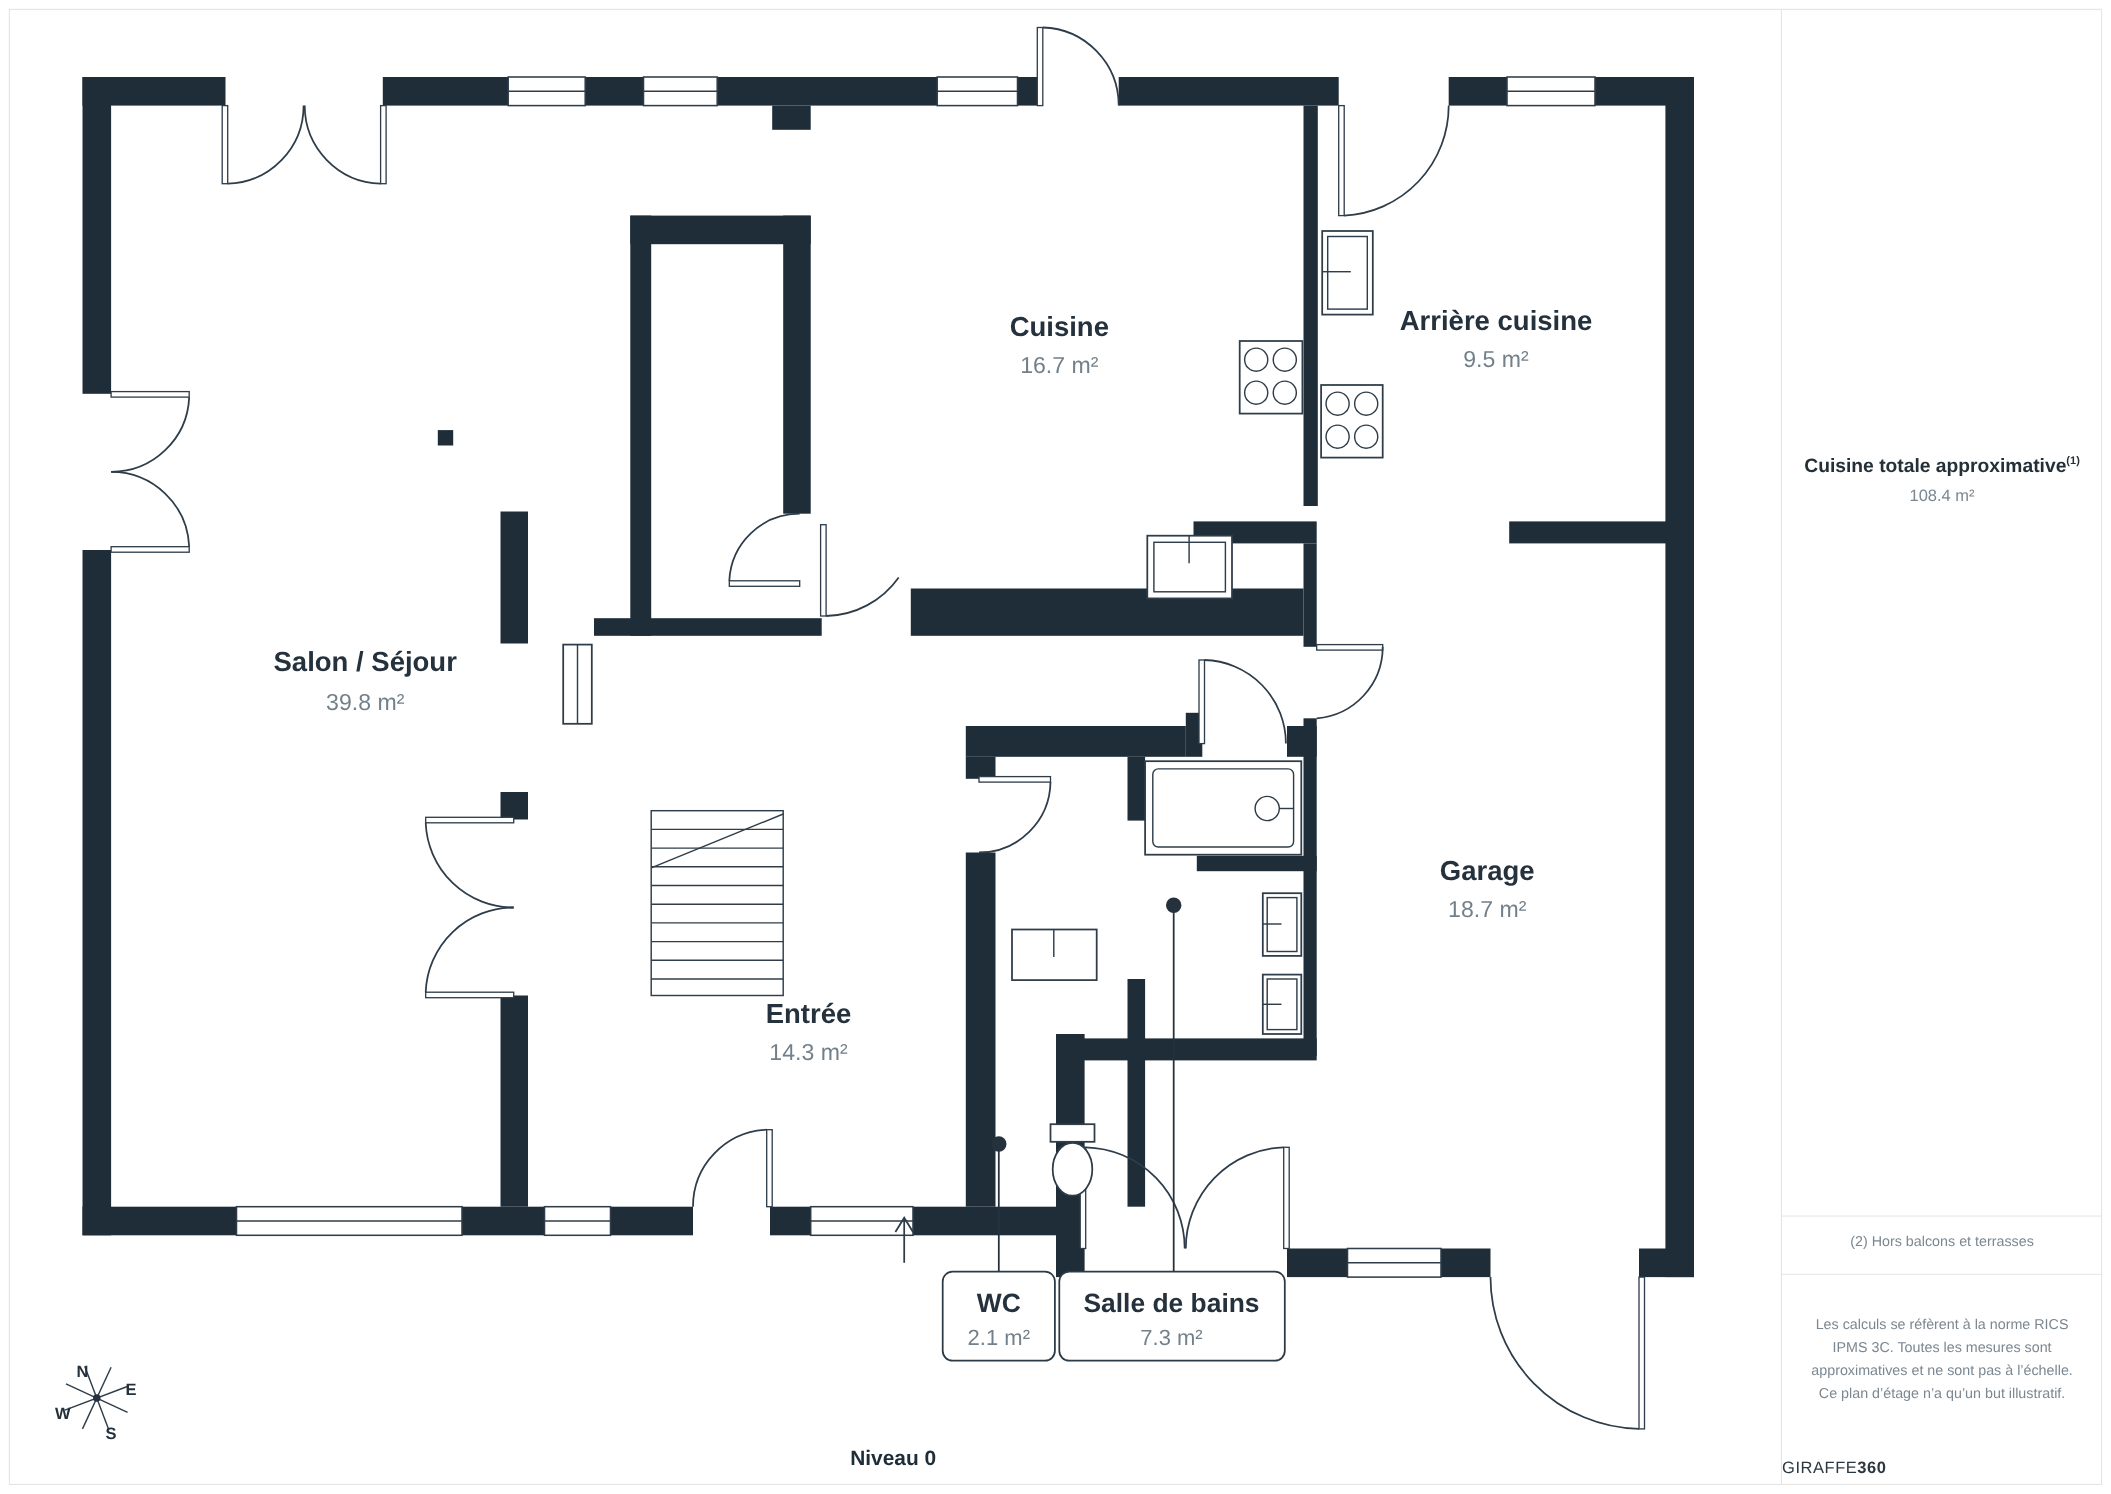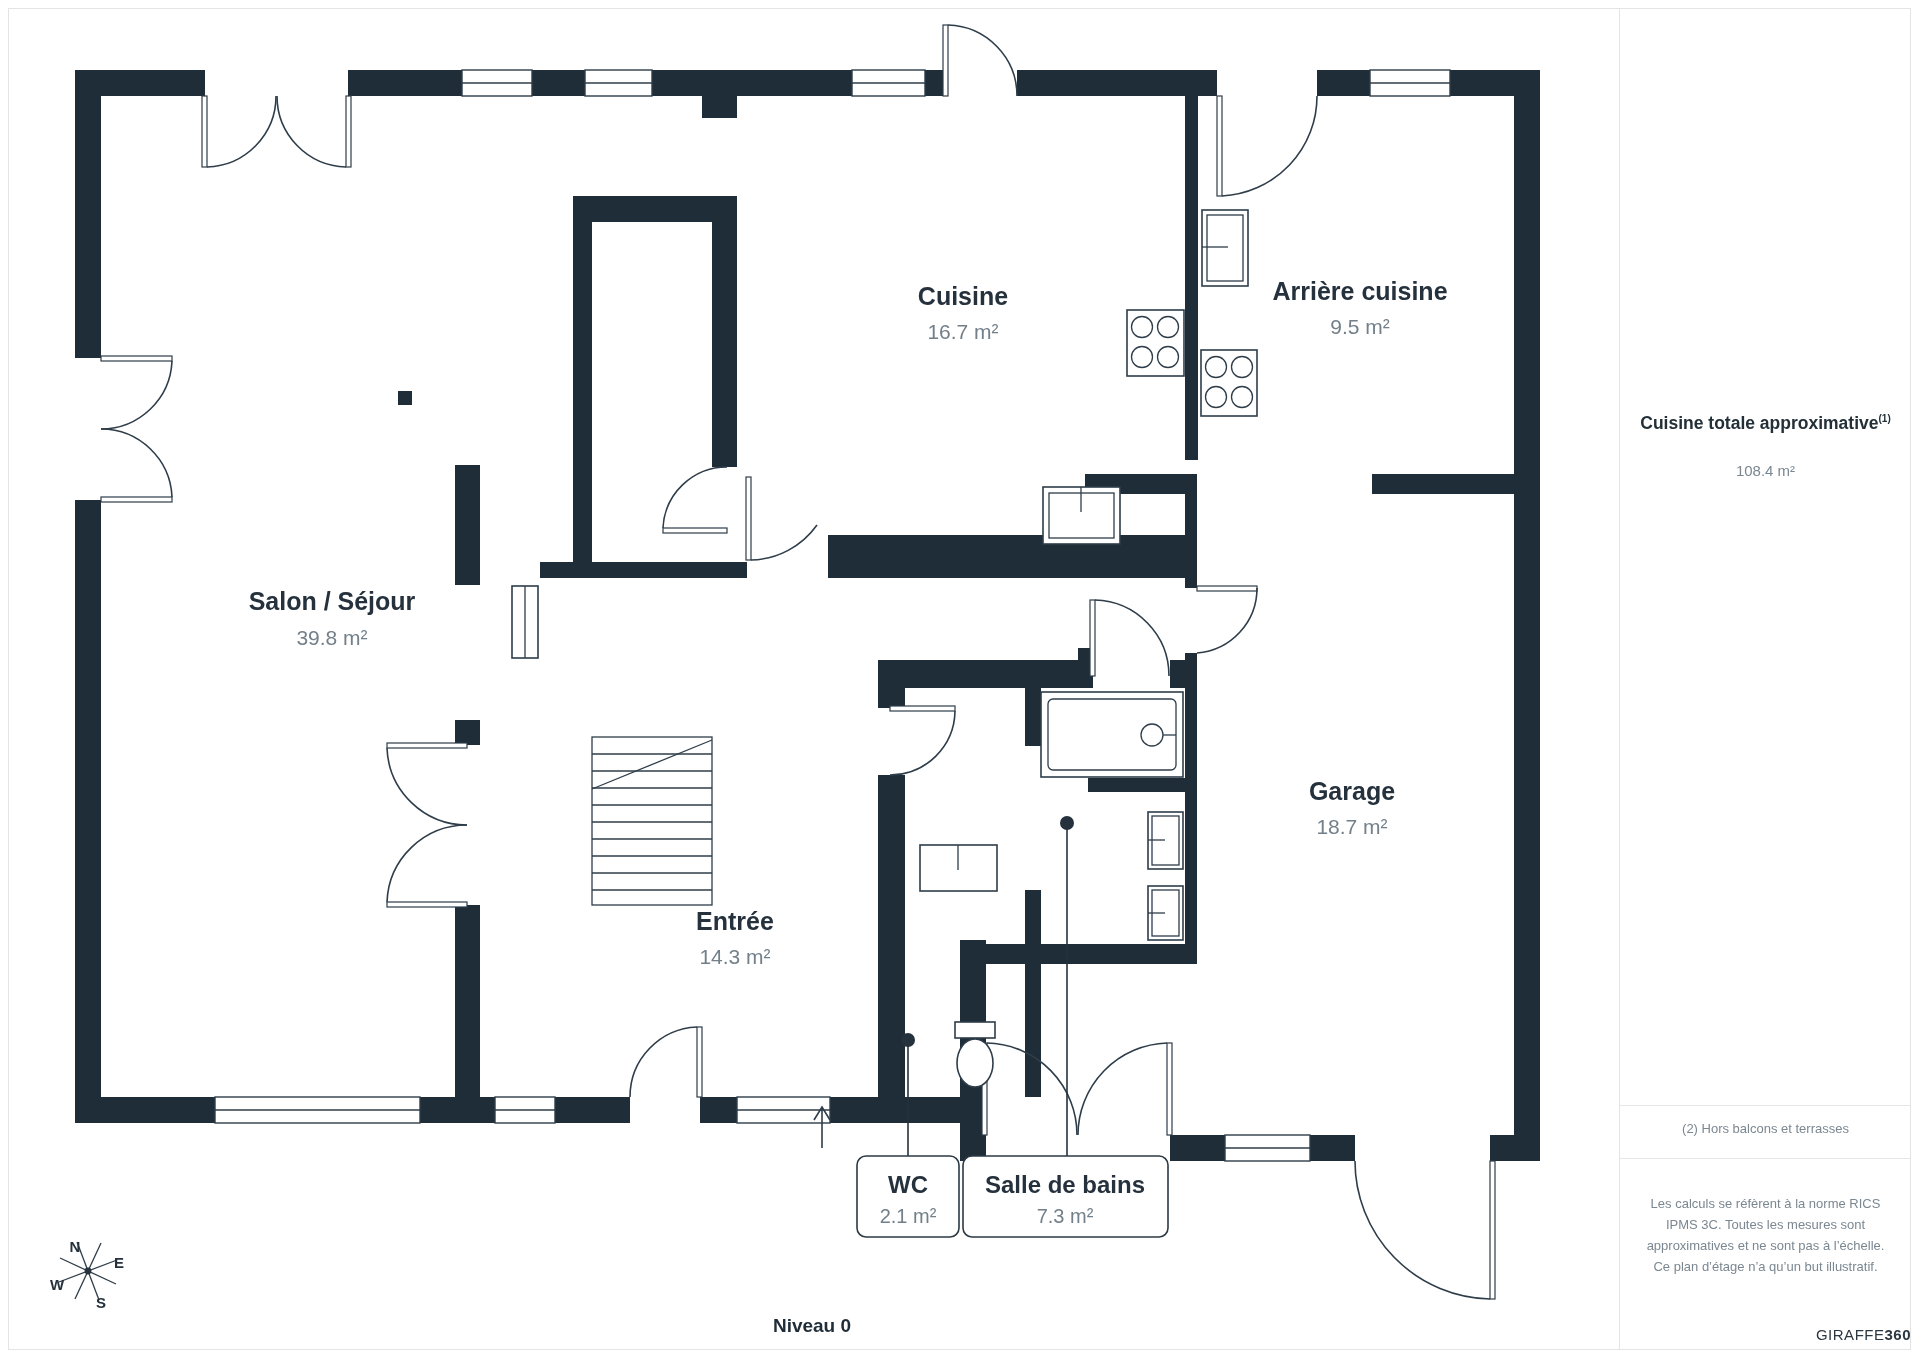--- a/index.html
+++ b/index.html
@@ -24,28 +24,28 @@
   .label-box{fill:#ffffff;stroke:#2b3a45;stroke-width:1.6;}
   .compass-letter{font:bold 15px "Liberation Sans",sans-serif;fill:#25313c;text-anchor:middle;}
   .level-label{font:bold 19px "Liberation Sans",sans-serif;fill:#1f2d38;text-anchor:middle;}
 
   
   .panel{position:absolute;left:1620px;top:8px;width:291px;height:1341px;}
   .panel-vline{position:absolute;left:1619px;top:8px;width:1px;height:1341px;background:#e4e4e4;}
   .panel-title-block{position:absolute;top:405px;left:0;width:100%;text-align:center;}
   .panel-title{font-size:17.5px;font-weight:bold;color:#233038;}
   .panel-title sup{font-size:10px;}
-  .panel-total{margin-top:28px;font-size:15px;color:#7b8791;}
+  .panel-total{margin-top:8px;font-size:15px;color:#7b8791;}
   .panel-hr1{position:absolute;top:1097px;left:0;width:100%;height:1px;background:#e7e7e7;}
   .panel-hr2{position:absolute;top:1150px;left:0;width:100%;height:1px;background:#e7e7e7;}
   .panel-footnote{position:absolute;top:1113px;left:0;width:100%;text-align:center;
                   font-size:13px;color:#7b8791;}
   .panel-legal{position:absolute;top:1185px;left:20px;width:251px;text-align:center;
                font-size:13px;line-height:1.62;color:#7b8791;}
-  .panel-brand{position:absolute;top:1318px;left:0;width:100%;text-align:right;
+  .panel-brand{position:absolute;top:1318px;left:0;width:100%;text-align:left;
                font-size:15px;letter-spacing:.5px;color:#2b3741;}
   .panel-brand b{font-weight:bold;}
 </style>
 </head>
 <body>
 
 <div class="page">
 
   <svg class="plan-svg" width="1620" height="1358" viewBox="0 0 1620 1358">
 

